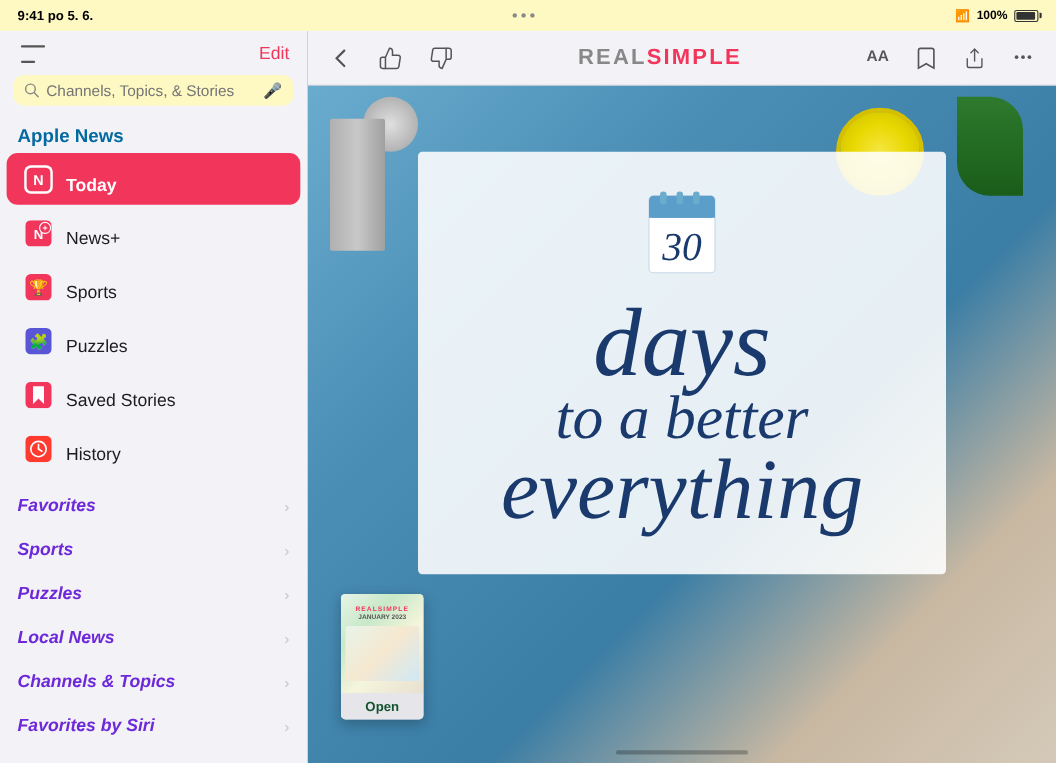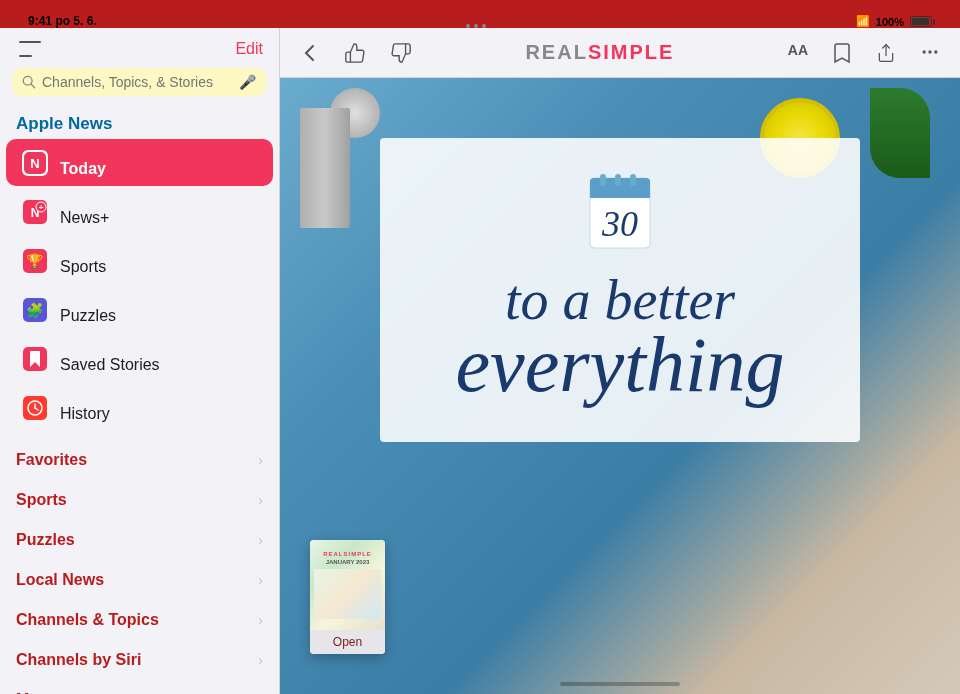--- a/index.html
+++ b/index.html
@@ -8,26 +8,26 @@
       height: 694px;
       overflow: hidden;
       font-family: -apple-system, BlinkMacSystemFont, 'Helvetica Neue', Arial, sans-serif;
       background: #f2f2f7;
       display: flex;
       flex-direction: column;
     }
 
     
     .status-bar {
-      background: #b91c1c;
+      background: #fef9c3;
       height: 28px;
       display: flex;
-      align-items: flex-end;
+      align-items: center;
       justify-content: space-between;
-      padding: 0 28px;
+      padding: 0 16px;
       font-size: 12px;
       font-weight: 600;
       flex-shrink: 0;
     }
     .status-bar-left { font-size: 12px; font-weight: 600; }
     .status-bar-center { display: flex; gap: 4px; }
     .status-bar-center span { width: 4px; height: 4px; border-radius: 50%; background: #888; display: inline-block; }
     .status-bar-right { display: flex; gap: 6px; align-items: center; font-size: 11px; }
     .battery-icon {
       width: 22px; height: 11px; border: 1.5px solid #333; border-radius: 2px; position: relative; display: flex; align-items: center; padding: 1px;
@@ -150,22 +150,23 @@
     .expandable-item {
       display: flex;
       align-items: center;
       padding: 10px 16px;
       cursor: pointer;
       margin: 1px 0;
     }
     .expandable-label {
       font-size: 16px;
       font-weight: 600;
-      color: #b91c1c;
+      color: #6d28d9;
       flex: 1;
+      font-style: italic;
     }
     .chevron-icon {
       color: #c7c7cc;
       font-size: 14px;
     }
 
     
     .content-area {
       flex: 1;
       display: flex;
@@ -314,22 +315,22 @@
       font-size: 6px;
       font-weight: 800;
       letter-spacing: 1px;
       color: #f2355b;
       margin-bottom: 2px;
     }
     .open-btn {
       background: #e5e5ea;
       text-align: center;
       font-size: 12px;
-      font-weight: 400;
-      color: #7f1d1d;
+      font-weight: 700;
+      color: #14532d;
       padding: 5px 0;
       cursor: pointer;
       border: none;
       width: 100%;
     }
 
     
     .home-indicator {
       position: absolute;
       bottom: 8px;
@@ -466,21 +467,21 @@
     </div>
     <div class="expandable-item">
       <span class="expandable-label">Local News</span>
       <span class="chevron-icon">›</span>
     </div>
     <div class="expandable-item">
       <span class="expandable-label">Channels &amp; Topics</span>
       <span class="chevron-icon">›</span>
     </div>
     <div class="expandable-item">
-      <span class="expandable-label">Channels by Siri</span>
+      <span class="expandable-label">Favorites by Siri</span>
       <span class="chevron-icon">›</span>
     </div>
     <div class="expandable-item">
       <span class="expandable-label">Manage</span>
       <span class="chevron-icon">›</span>
     </div>
 
   </div>
 
   <div class="content-area">
@@ -555,20 +556,21 @@
               <rect x="10" y="22" width="60" height="8" fill="#5b9ec9"></rect>
 
               <rect x="20" y="6" width="6" height="12" rx="3" fill="#6aacce"></rect>
               <rect x="35" y="6" width="6" height="12" rx="3" fill="#6aacce"></rect>
               <rect x="50" y="6" width="6" height="12" rx="3" fill="#6aacce"></rect>
 
               <text x="40" y="68" text-anchor="middle" font-size="36" font-weight="300" font-style="italic" fill="#1a3a6e" font-family="Georgia, serif">30</text>
             </svg>
           </div>
           <div class="headline-text">
+            <div style="font-size:88px; font-weight:300; font-style:italic; color:#1a3a6e; line-height:0.9; font-family:Georgia,serif;">days</div>
             <div style="font-size:56px; font-weight:300; font-style:italic; color:#1a3a6e; line-height:1; font-family:Georgia,serif;">to a better</div>
             <div style="font-size:78px; font-weight:300; font-style:italic; color:#1a3a6e; line-height:0.95; font-family:Georgia,serif;">everything</div>
           </div>
         </div>
 
         <div class="magazine-thumb">
           <div class="thumb-image">
             <div class="thumb-brand">REALSIMPLE</div>
             <div style="font-size:6px; color:#555; font-weight:600; margin-bottom:4px;">JANUARY 2023</div>
             <div style="width:100%; height:50px; background:linear-gradient(135deg,#e8f4e8,#f5e8d0,#d0e8f5); border-radius:2px;"></div>

